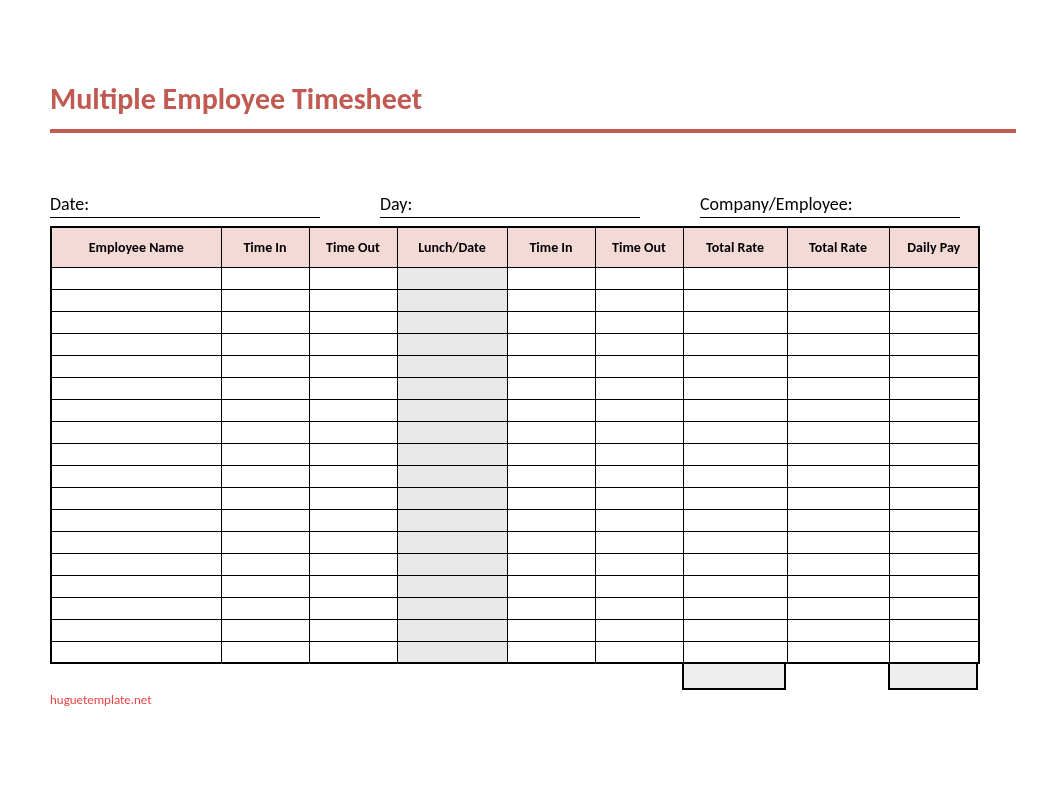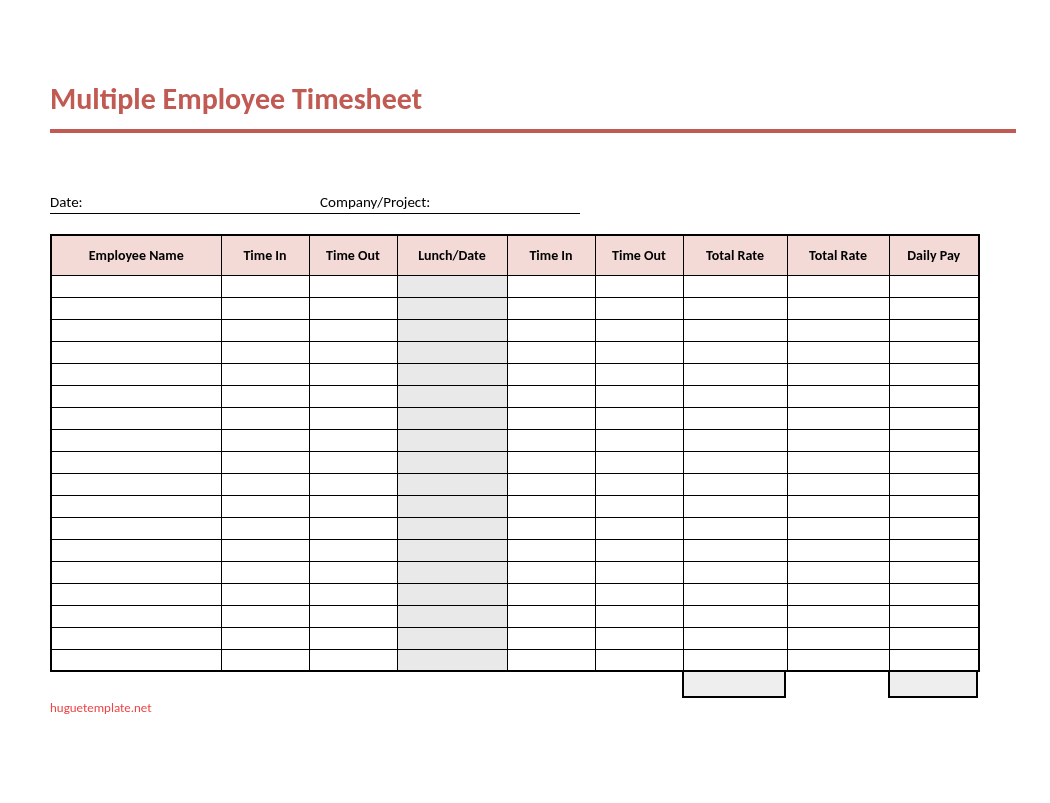--- a/index.html
+++ b/index.html
@@ -21,22 +21,23 @@
     font-weight: bold;
     margin: 0 0 12px 0;
   }
   .rule {
     border: none;
     border-top: 4px solid #c05a52;
     margin: 0 0 60px 0;
   }
   .meta-row {
     display: flex;
-    margin-bottom: 20px;
-    font-size: 15px;
+    gap: 60px;
+    margin-bottom: 8px;
+    font-size: 18px;
   }
   .meta-field {
     display: flex;
     align-items: flex-end;
     border-bottom: 1px solid #000;
     padding-bottom: 2px;
   }
   .meta-field.date { width: 270px; }
   .meta-field.day { width: 260px; }
   .meta-field.company { width: 260px; }
@@ -99,22 +100,25 @@
 <body>
 
 <div class="page">
   <h1 class="title">Multiple Employee Timesheet</h1>
   <hr class="rule">
 
   <div class="meta-row">
     <div class="meta-field date">
       <span class="meta-label">Date:</span>
     </div>
+    <div class="meta-field day">
+      <span class="meta-label">Day:</span>
+    </div>
     <div class="meta-field company">
-      <span class="meta-label">Company/Project:</span>
+      <span class="meta-label">Company/Employee:</span>
     </div>
   </div>
 
   <table class="timesheet">
     <colgroup>
       <col class="c-name">
         <col class="c-time">
         <col class="c-time">
       <col class="c-break">
         <col class="c-time">

